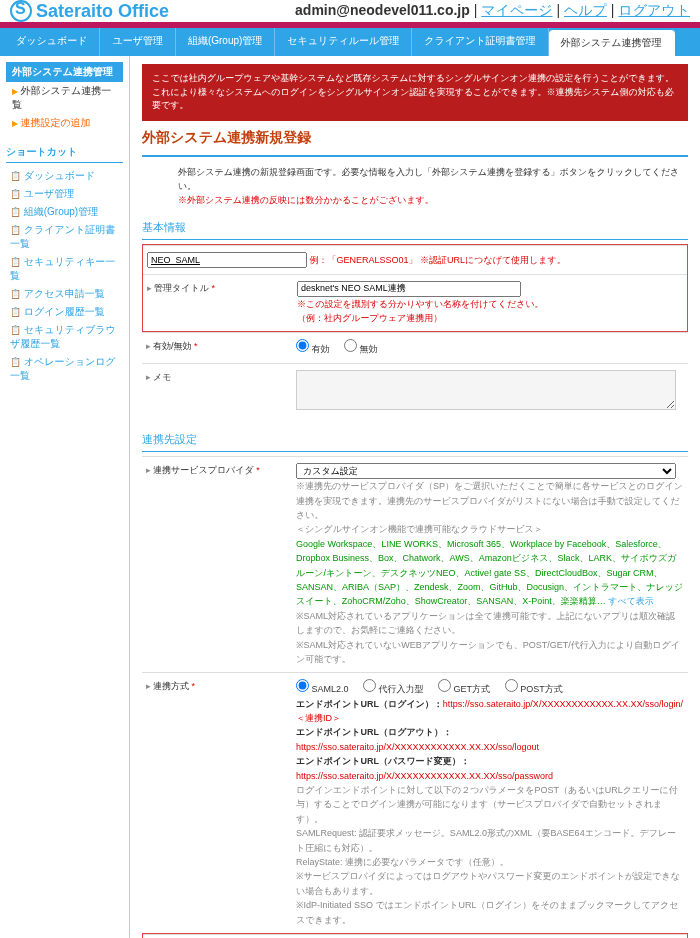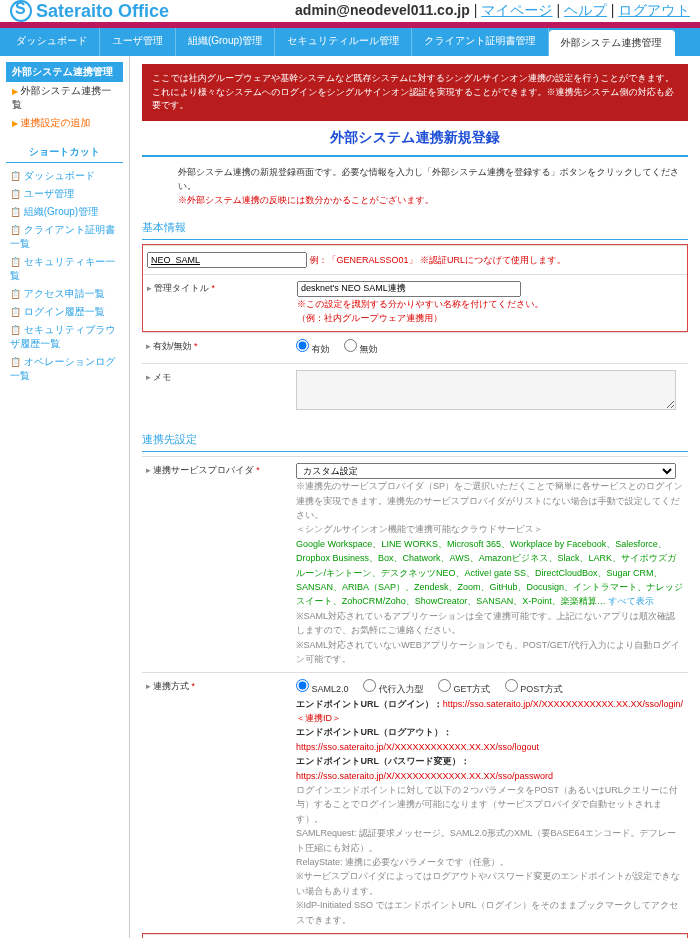--- a/index.html
+++ b/index.html
@@ -14,26 +14,26 @@
 .tabs { background: #2fa4e7; display: flex; padding: 0 4px; }
 .tab { padding: 6px 12px; color: #fff; font-size: 10px; cursor: pointer; border-right: 1px solid rgba(255,255,255,.3); }
 .tab.active { background: #fff; color: #333; border-radius: 4px 4px 0 0; margin-top: 2px; }
 .layout { display: flex; }
 .sidebar { width: 130px; padding: 6px; border-right: 1px solid #ccc; }
 .side-section { margin-bottom: 10px; }
 .side-title { background: #2fa4e7; color: #fff; padding: 3px 6px; font-size: 10px; font-weight: bold; }
 .side-item { padding: 2px 6px; font-size: 10px; cursor: pointer; }
 .side-item::before { content: "▶ "; color: #f90; font-size: 8px; }
 .side-item.current { color: #f60; }
-.side-title2 { color: #2fa4e7; font-weight: bold; padding: 3px 0; border-bottom: 1px solid #2fa4e7; margin-bottom: 4px; text-align: center; }
+.side-title2 { color: #2fa4e7; font-weight: bold; padding: 3px 0; border-bottom: 1px solid #2fa4e7; margin-bottom: 4px; }
 .shortcut { padding: 2px 4px; font-size: 10px; cursor: pointer; color: #2fa4e7; }
 .shortcut::before { content: "📋 "; font-size: 9px; }
 .main { flex: 1; padding: 8px 12px; }
 .notice { background: #b91c1c; color: #fff; padding: 8px 10px; font-size: 9px; line-height: 1.5; }
-.page-title { color: #1d4ed8; font-size: 14px; font-weight: bold; padding: 8px 0; border-bottom: 2px solid #2fa4e7; margin-bottom: 8px; text-align: center; }
+.page-title { color: #c2410c; font-size: 14px; font-weight: bold; padding: 8px 0; border-bottom: 2px solid #2fa4e7; margin-bottom: 8px; }
 .intro { font-size: 9px; line-height: 1.6; margin-bottom: 8px; margin-left: 36px; }
 .intro .red { color: #d00; }
 .section-title { color: #2fa4e7; font-size: 11px; font-weight: normal; border-bottom: 1px solid #2fa4e7; padding: 4px 0; margin: 8px 0 4px; }
 .form-row { display: flex; border-top: 1px solid #ddd; padding: 4px 0; font-size: 9px; line-height: 1.6; }
 .form-label { width: 150px; padding: 2px 4px; }
 .form-label .req { color: #d00; }
 .form-label::before { content: "▸ "; color: #888; }
 .form-value { flex: 1; padding: 2px 4px; }
 .boxed { border: 1px solid #d44; }
 .form-value input[type="text"], .form-value select { font-size: 9px; padding: 1px 2px; }

